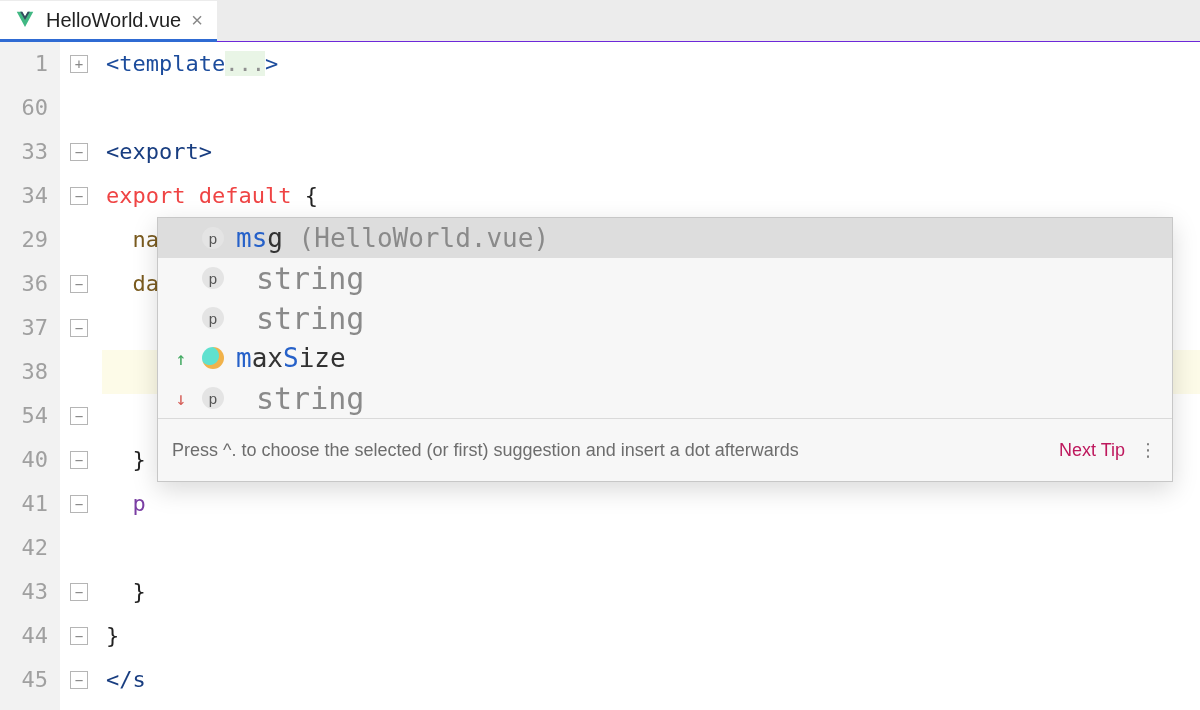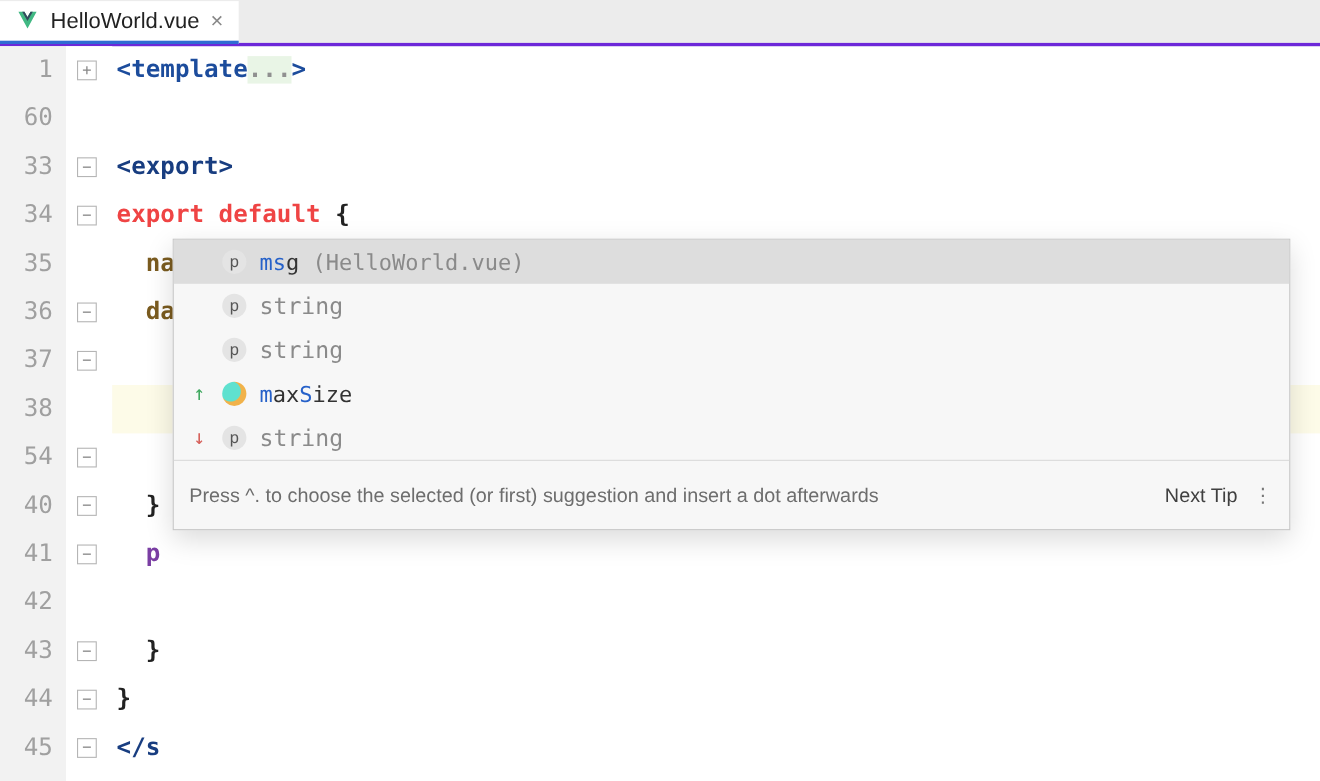--- a/index.html
+++ b/index.html
@@ -9,21 +9,21 @@
   background: #ffffff;
   color: #000;
   width: 1200px;
   height: 710px;
   overflow: hidden;
 }
 .tabbar {
   display: flex;
   background: #ececec;
   height: 42px;
-  border-bottom: 3px solid #6d28d9;
+  border-bottom: 1px solid #6d28d9;
 }
 .tab {
   display: flex;
   align-items: center;
   background: #ffffff;
   padding: 0 14px;
   gap: 10px;
   border-bottom: 3px solid #2f6bd3;
   position: relative;
   top: 1px;
@@ -69,21 +69,20 @@
 }
 .code {
   flex: 1;
   position: relative;
 }
 .line {
   height: 44px;
   line-height: 44px;
   white-space: pre;
   padding-left: 4px;
-  font-weight: bold;
 }
 .line.active {
   background: #fdfbe8;
 }
 .tok-tag { color: #1c4c9c; }
 .tok-kw { color: #ef4444; }
 .tok-kw2 { color: #1c4c9c; }
 .tok-name { color: #7a5b1f; }
 .tok-str { color: #1f6d3c; }
 .tok-punc { color: #222; }
@@ -120,37 +119,37 @@
   width: 22px; height: 22px;
   border-radius: 11px;
   display: flex; align-items: center; justify-content: center;
   font-family: Arial, sans-serif;
   font-size: 15px;
 }
 .ac-kind.p { background: #e4e4e4; color: #555; }
 .ac-kind.c {
   background: radial-gradient(circle at 35% 40%, #5fe1cf 45%, #f1b24a 50%);
 }
-.ac-main { flex: 1; font-size: 20px; }
+.ac-main { flex: 1; font-size: 26px; }
 .ac-main .pref { color: #333; }
 .ac-main .hl { color: #2661c9; }
 .ac-main .hint { color: #8a8a8a; }
-.ac-type { color: #8a8a8a; font-size: 21px; }
+.ac-type { color: #8a8a8a; font-size: 30px; margin-left: 20px; }
 .ac-footer {
   border-top: 1px solid #dadada;
   padding: 20px 14px;
   display: flex;
   align-items: center;
   gap: 14px;
   font-family: "Segoe UI", Arial, sans-serif;
   font-size: 18px;
   color: #6d6d6d;
 }
 .ac-footer .tip { flex: 1; }
-.ac-footer .next { color: #404040; cursor: pointer; }
+.ac-footer .next { color: #be185d; cursor: pointer; }
 .ac-footer .more {
   color: #777;
   font-size: 18px;
   letter-spacing: 1px;
   cursor: pointer;
 }
 </style>
 </head>
 <body>
 
@@ -166,21 +165,21 @@
     <span class="close">×</span>
   </div>
 </div>
 
 <div class="editor">
   <div class="gutter">
     <div class="ln">1</div>
     <div class="ln">60</div>
     <div class="ln">33</div>
     <div class="ln">34</div>
-    <div class="ln">35</div>
+    <div class="ln">29</div>
     <div class="ln">36</div>
     <div class="ln">37</div>
     <div class="ln">38</div>
     <div class="ln">54</div>
     <div class="ln">40</div>
     <div class="ln">41</div>
     <div class="ln">42</div>
     <div class="ln">43</div>
     <div class="ln">44</div>
     <div class="ln">45</div>

